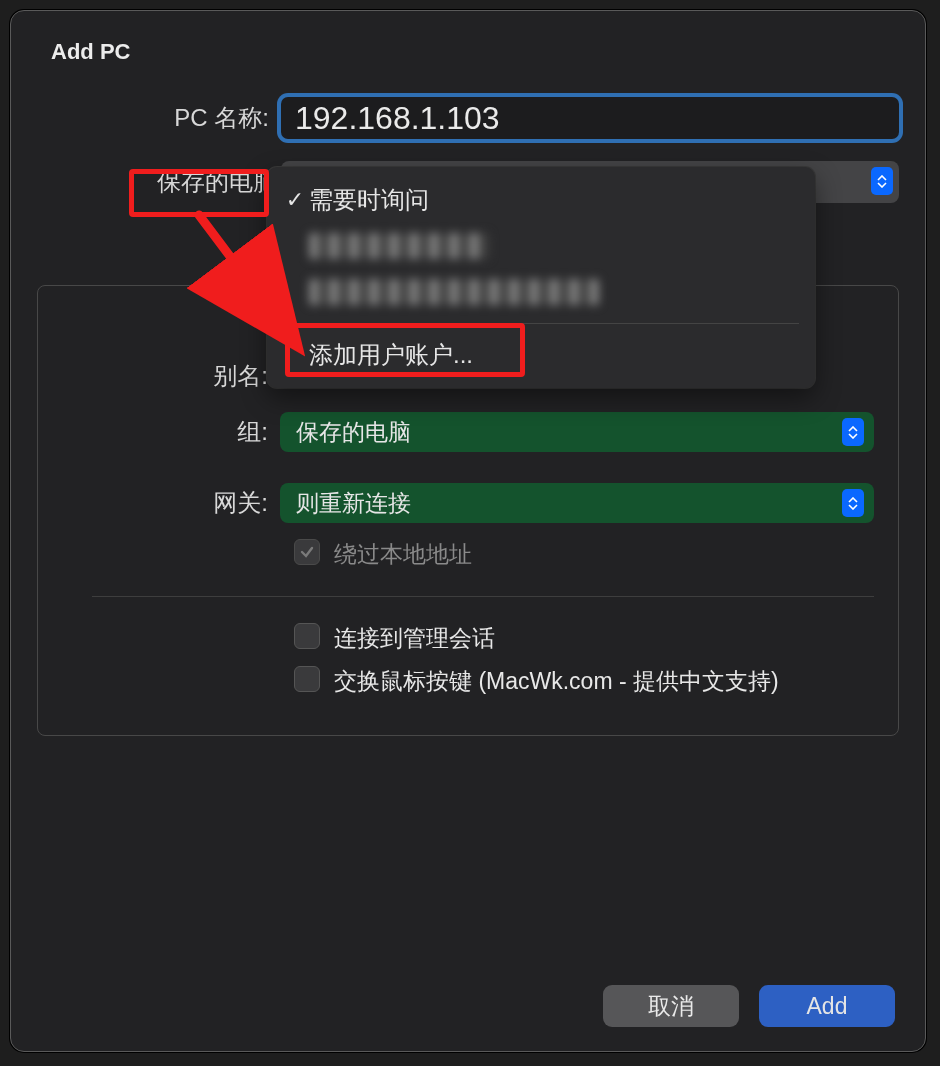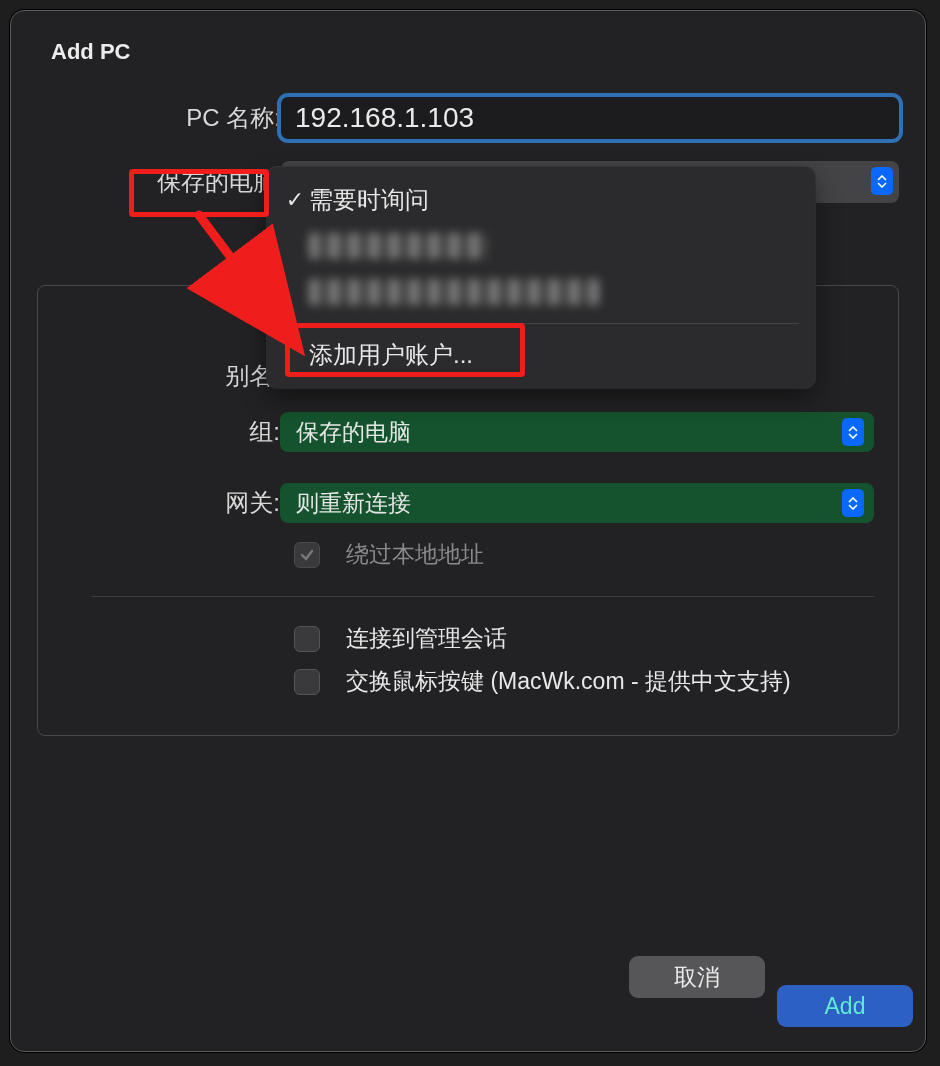--- a/index.html
+++ b/index.html
@@ -29,30 +29,31 @@
   .row {
     display: flex;
     align-items: center;
     margin-bottom: 16px;
   }
   .label {
     width: 244px;
     text-align: right;
     font-size: 24px;
     color: #d8d8d8;
+    padding-right: 12px;
     flex-shrink: 0;
   }
   .input-text {
     flex: 1;
     height: 42px;
     background: #1c1c1e;
     border: 1px solid #4a4a4a;
     border-radius: 7px;
     padding: 8px 14px;
-    font-size: 28px;
+    font-size: 32px;
     color: #eaeaea;
     outline: none;
   }
   .input-text.focus {
     border: none;
     box-shadow: 0 0 0 4px #2f6fb3;
   }
   .select {
     flex: 1;
     height: 40px;
@@ -93,24 +94,22 @@
     border-radius: 9px;
     padding: 0 22px;
     display: flex;
     align-items: center;
     font-size: 24px;
     color: #e4e4e4;
     box-shadow: 0 0 0 1px #2a2a2a;
   }
   .checkbox-row {
     display: flex;
-    align-items: center;
     margin-bottom: 12px;
     padding-left: 258px;
-    gap: 12px;
   }
   .checkbox {
     width: 26px; height: 26px;
     border-radius: 6px;
     margin-right: 14px;
     flex-shrink: 0;
     display: flex;
     align-items: center;
     justify-content: center;
   }
@@ -120,37 +119,37 @@
   .check-svg { color:#fff; }
   .check-label { font-size: 23px; }
   .check-label.dim { color:#8a8a8a; }
   .divider {
     border: none;
     border-top: 1px solid #3e3e3e;
     margin: 26px 0 26px 30px;
   }
   .footer {
     position: absolute;
-    right: 12px;
+    right: 30px;
     bottom: 24px;
     display: flex;
-    gap: 12px;
+    gap: 20px;
   }
   .btn {
     height: 42px;
     min-width: 136px;
     border-radius: 9px;
     font-size: 23px;
     display: flex;
     align-items: center;
     justify-content: center;
     padding: 0 24px;
   }
   .btn.secondary { background:#565658; color:#eaeaea; }
-  .btn.primary { background:#2d60c3; color:#5eead4;margin-top:29px; }
+  .btn.primary { background:#2d60c3; color:#e5e5e5; }
 
   
   .dropdown {
     position: absolute;
     left: 256px;
     top: 156px;
     width: 548px;
     background: #2b2b2d;
     border-radius: 10px;
     box-shadow: 0 10px 26px rgba(0,0,0,.45), 0 0 0 1px #3a3a3a;

